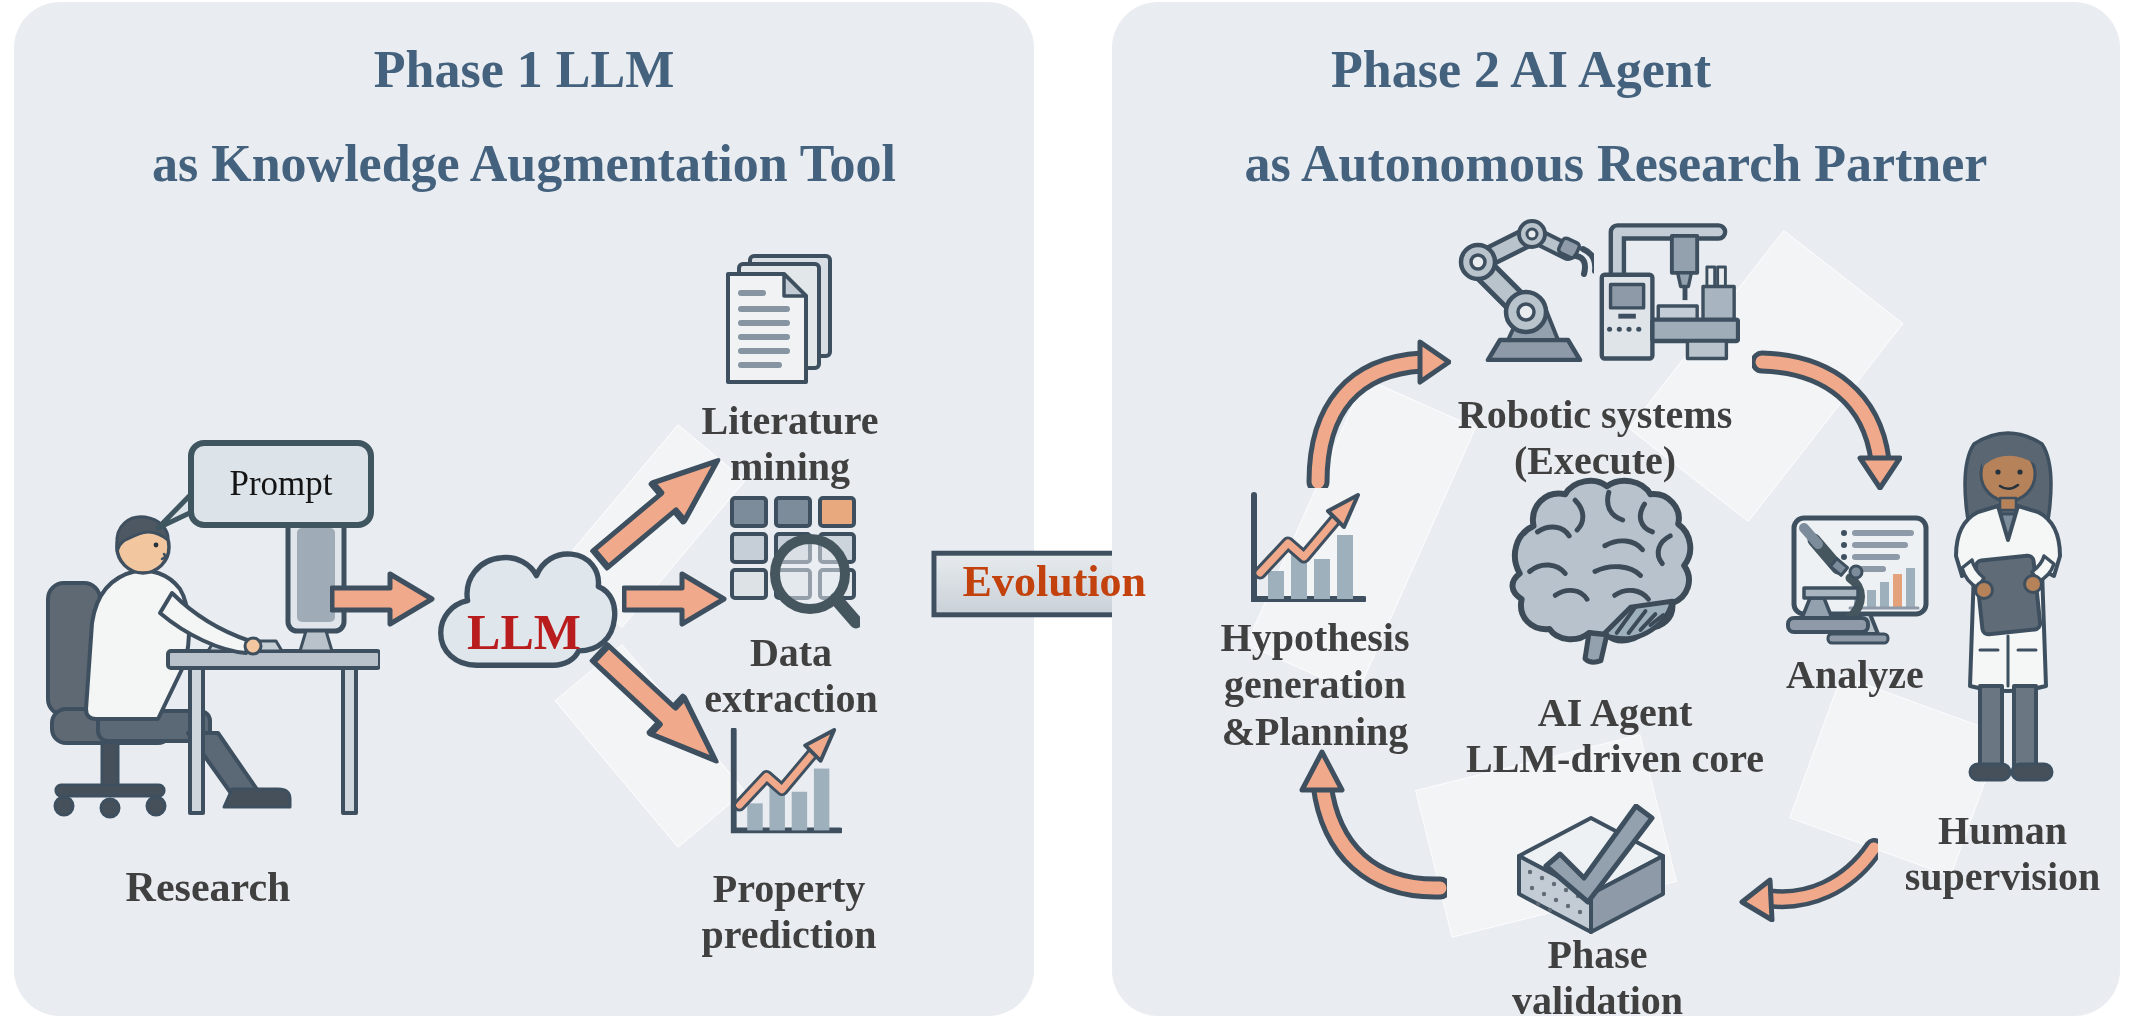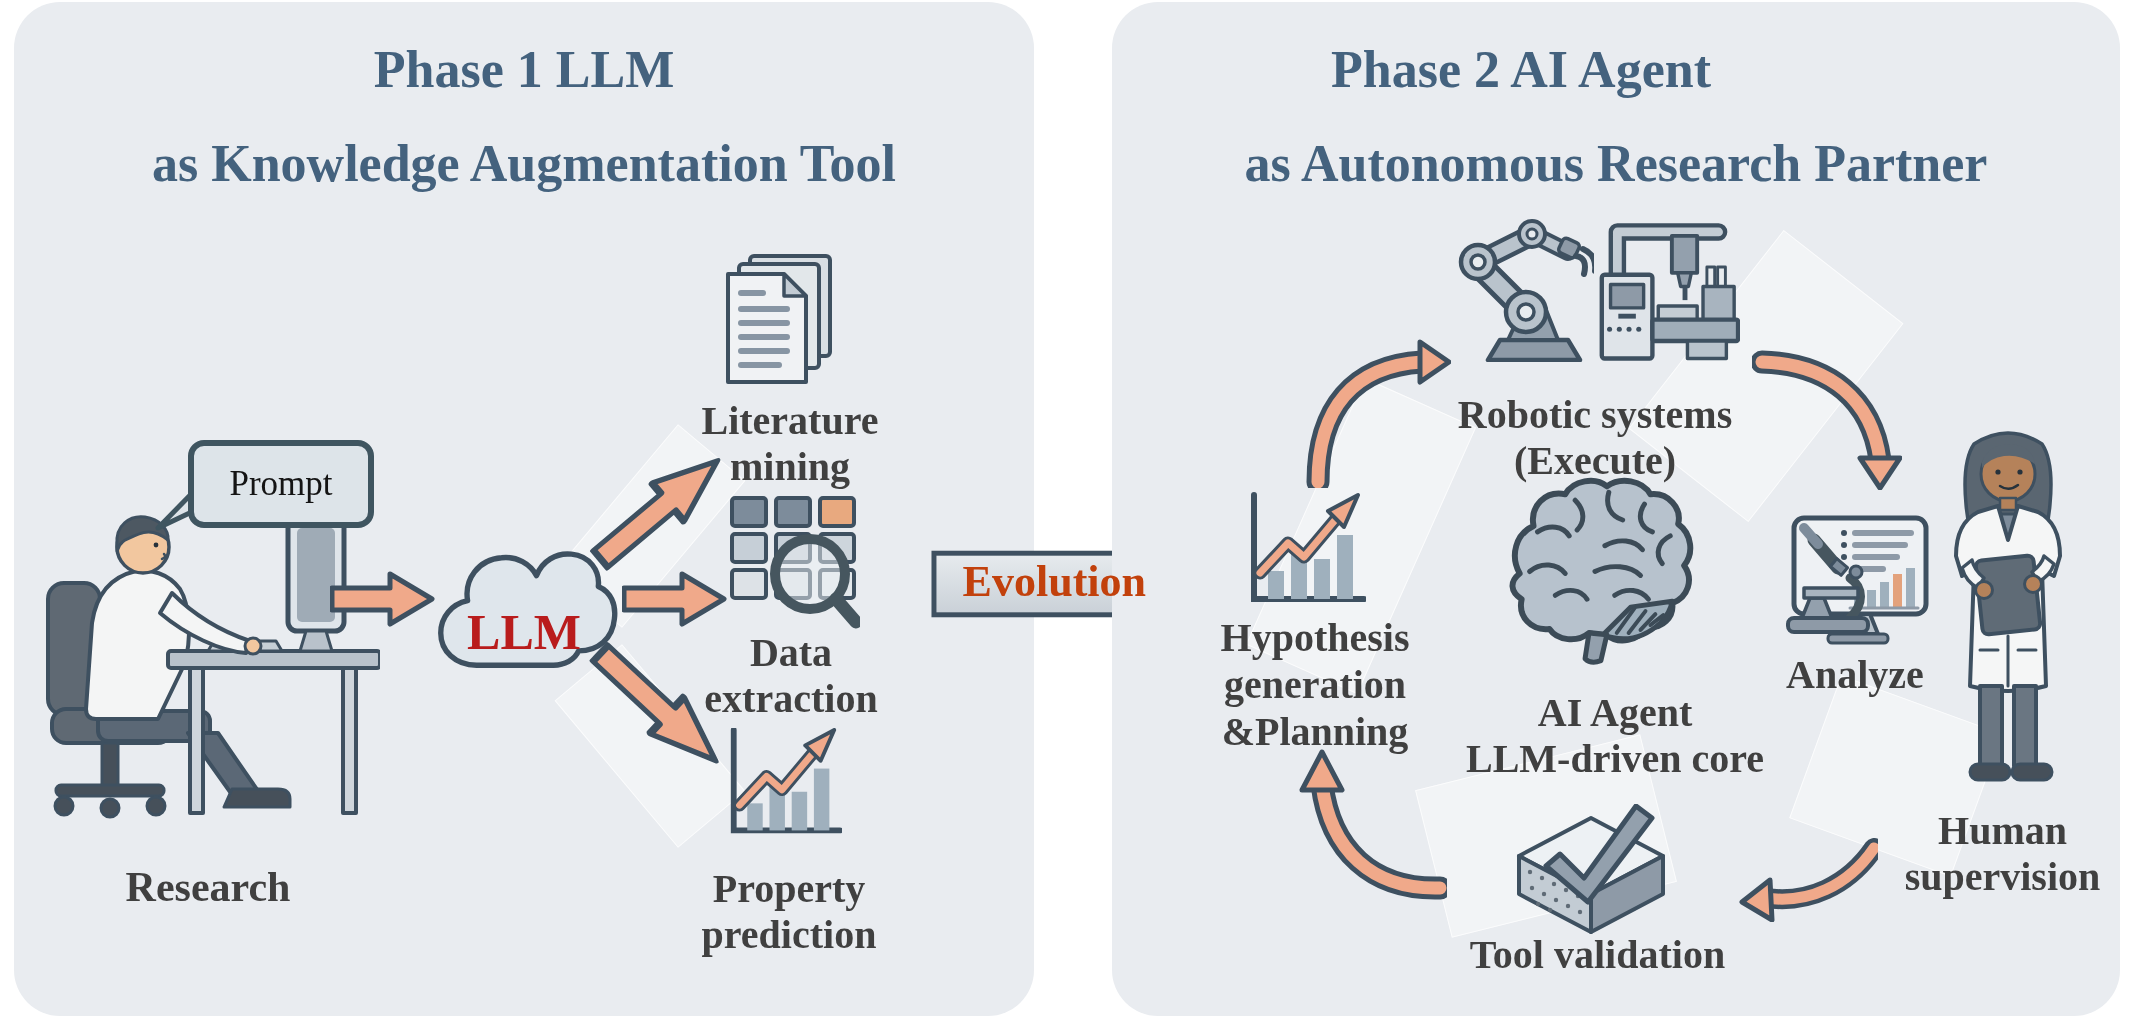--- a/index.html
+++ b/index.html
@@ -320,21 +320,21 @@
         <circle cx="34" cy="90" r="2.2"></circle>
           <circle cx="46" cy="96" r="2.2"></circle>
           <circle cx="58" cy="102" r="2.2"></circle>
         <circle cx="70" cy="108" r="2.2"></circle>
           <circle cx="28" cy="100" r="2.2"></circle>
           <circle cx="40" cy="106" r="2.2"></circle>
       </g>
       <polygon points="50,50 74,74 126,2 142,14 78,98 36,62" fill="#93a0ad" stroke-width="5"></polygon>
     </g>
   </svg>
-  <div class="lbl" style="left:1465px;top:932px;width:265px;">Tool validation</div>
+  <div class="lbl" style="left:1465px;top:932px;width:265px;">Phase validation</div>
 
   <svg class="abs" style="left:1292px;top:748px;" width="155" height="152" viewBox="0 0 155 152">
     <path d="M 148 140 C 80 142 38 102 30 36" fill="none" stroke="#3e5060" stroke-width="23" stroke-linecap="round"></path>
     <path d="M 148 140 C 80 142 38 102 30 36" fill="none" stroke="#f0a98a" stroke-width="13" stroke-linecap="round"></path>
     <polygon points="10,42 30,4 50,42" fill="#f0a98a" stroke="#3e5060" stroke-width="5" stroke-linejoin="round"></polygon>
   </svg>
 
   <svg class="abs" style="left:1244px;top:492px;" width="122" height="120" viewBox="0 0 122 118">
     <path d="M 10 2 L 10 106 L 120 106" fill="none" stroke="#3e5060" stroke-width="6" stroke-linecap="round"></path>
     <g fill="#9fb0bd" stroke="none">

